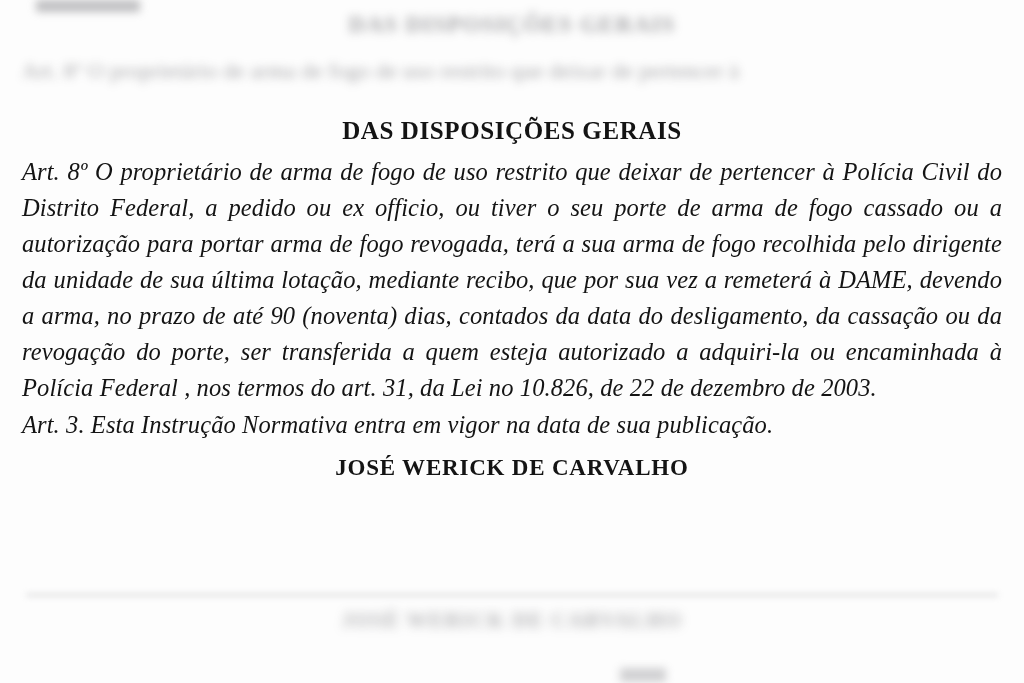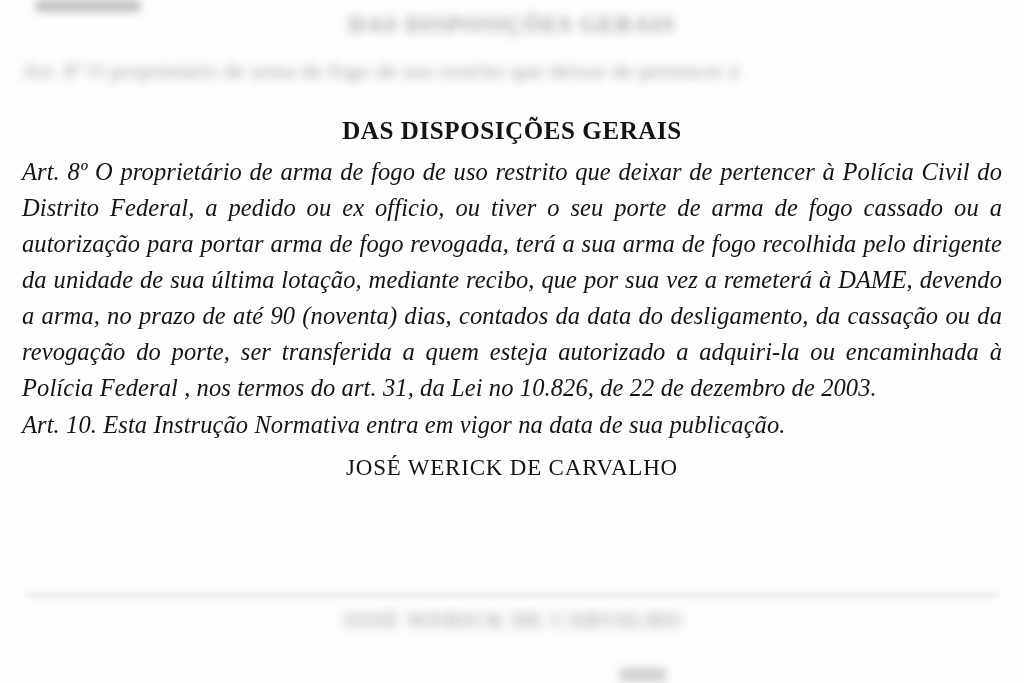--- a/index.html
+++ b/index.html
@@ -116,21 +116,21 @@
     letter-spacing: 0.1px;
     font-style: italic;
   }
   .article.last-line {
     text-align: left;
   }
 
   .signature {
     text-align: center;
     font-size: 23px;
-    font-weight: 400;
+    font-weight: 700;
     letter-spacing: 0.8px;
     margin-top: 12px;
     font-variant: small-caps;
   }
 </style>
 </head>
 <body>
 
 <div class="page">
 
@@ -140,21 +140,21 @@
 
   <div class="ghost ghost-line">Art. 8º O proprietário de arma de fogo de uso restrito que deixar de pertencer à</div>
 
   <div class="content">
 
     <h1 class="doc-heading">DAS DISPOSIÇÕES GERAIS</h1>
 
     <p class="article">Art. 8º O proprietário de arma de fogo de uso restrito que deixar de pertencer à Polícia Civil do Distrito Federal, a pedido ou ex officio, ou tiver o seu porte de arma de fogo cassado ou a autorização para portar arma de fogo revogada, terá a sua arma de fogo recolhida pelo dirigente da unidade de sua última lotação, mediante recibo, que por sua vez a remeterá à DAME, devendo a arma, no prazo de até 90 (noventa) dias, contados da data do desligamento, da cassação ou da revogação do porte, ser transferida a quem esteja autorizado a adquiri-la ou encaminhada à Polícia Federal , nos termos do art. 31, da Lei no 10.826, de 22 de dezembro de 2003.</p>
 
 
-    <p class="article last-line">Art. 10. Esta Instrução Normativa entra em vigor na data de sua publicação.</p>
+    <p class="article last-line">Art. 3. Esta Instrução Normativa entra em vigor na data de sua publicação.</p>
 
     <div class="signature">JOSÉ WERICK DE CARVALHO</div>
   </div>
 
   <div class="ghost-rule"></div>
 
   <div class="ghost ghost-sig">JOSÉ WERICK DE CARVALHO</div>
 
   <div class="ghost-botmark"></div>
 

